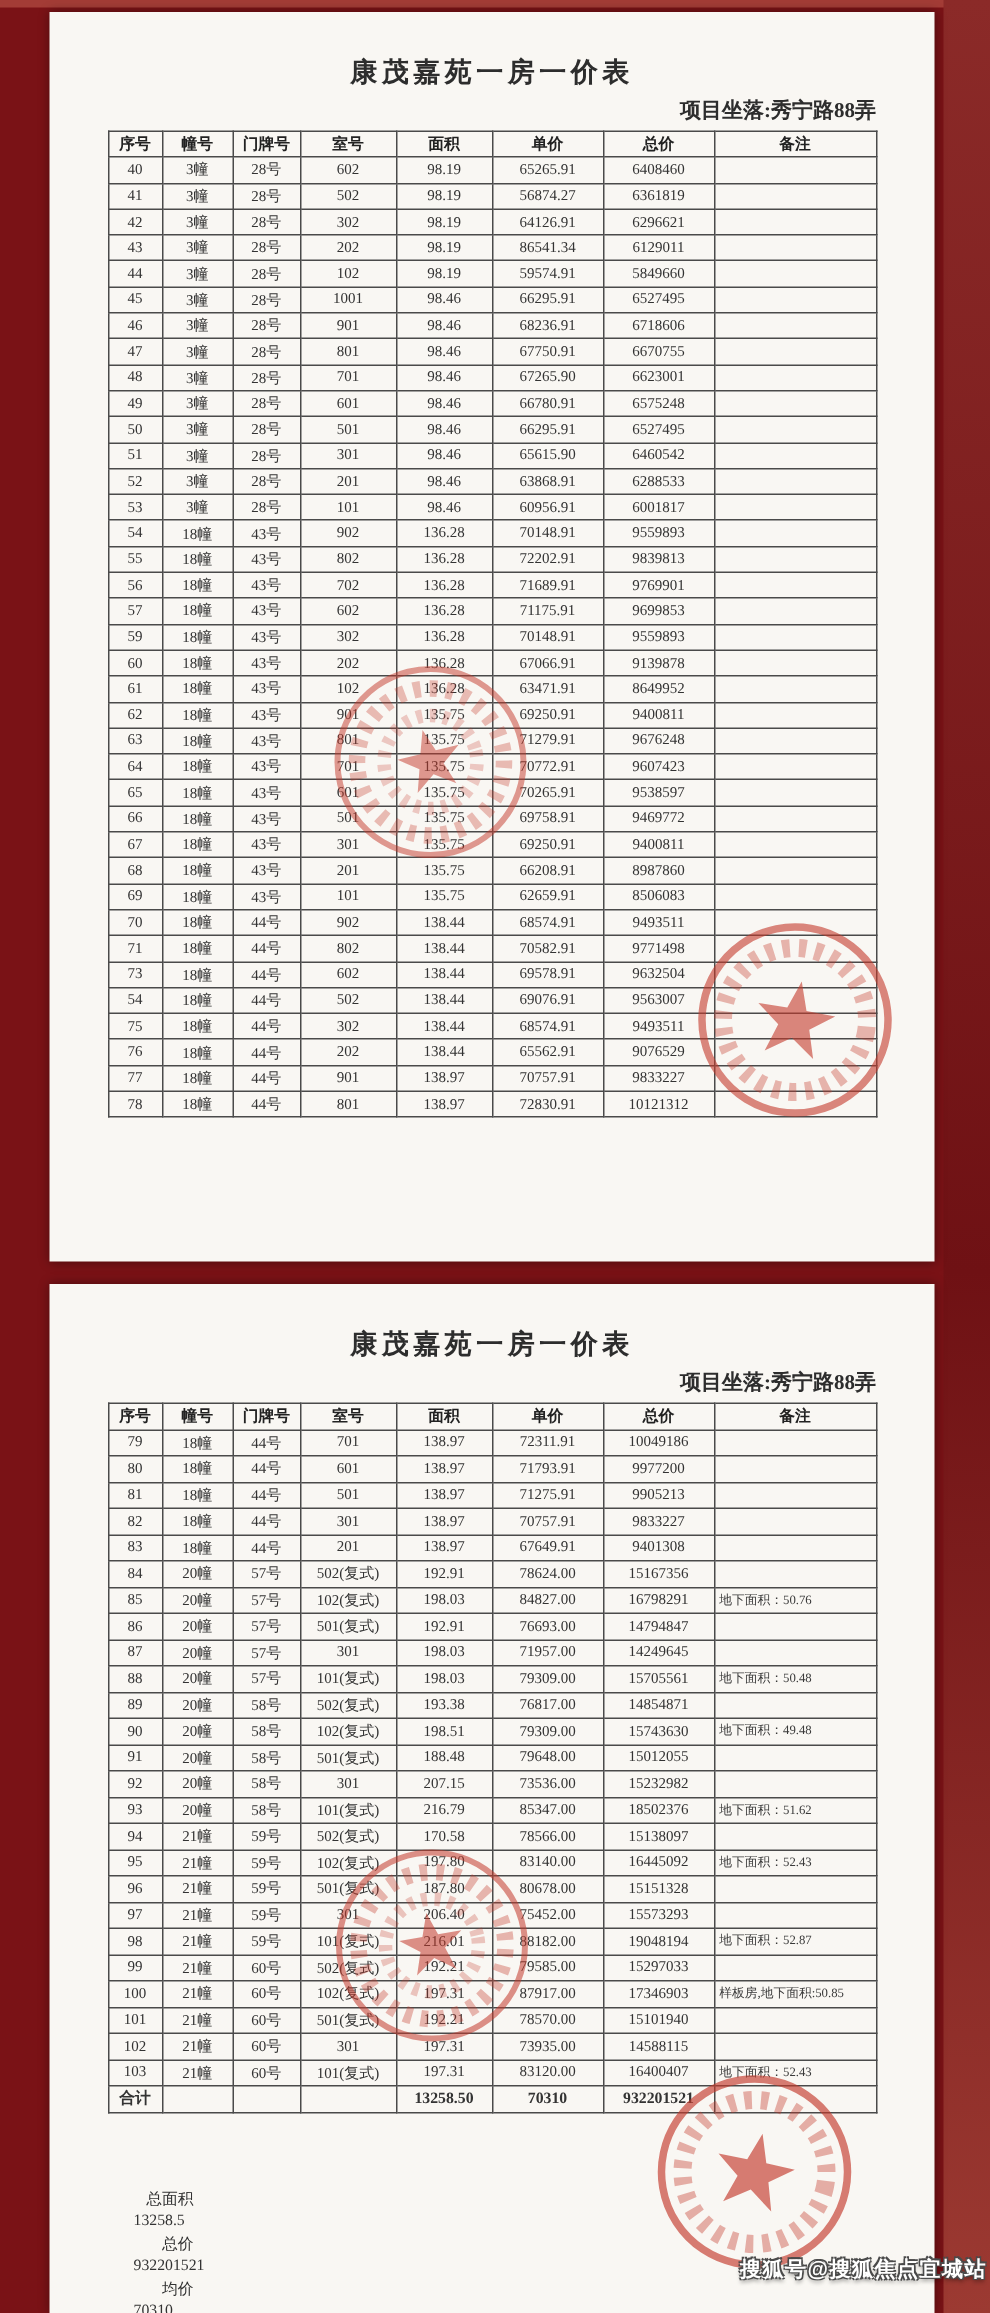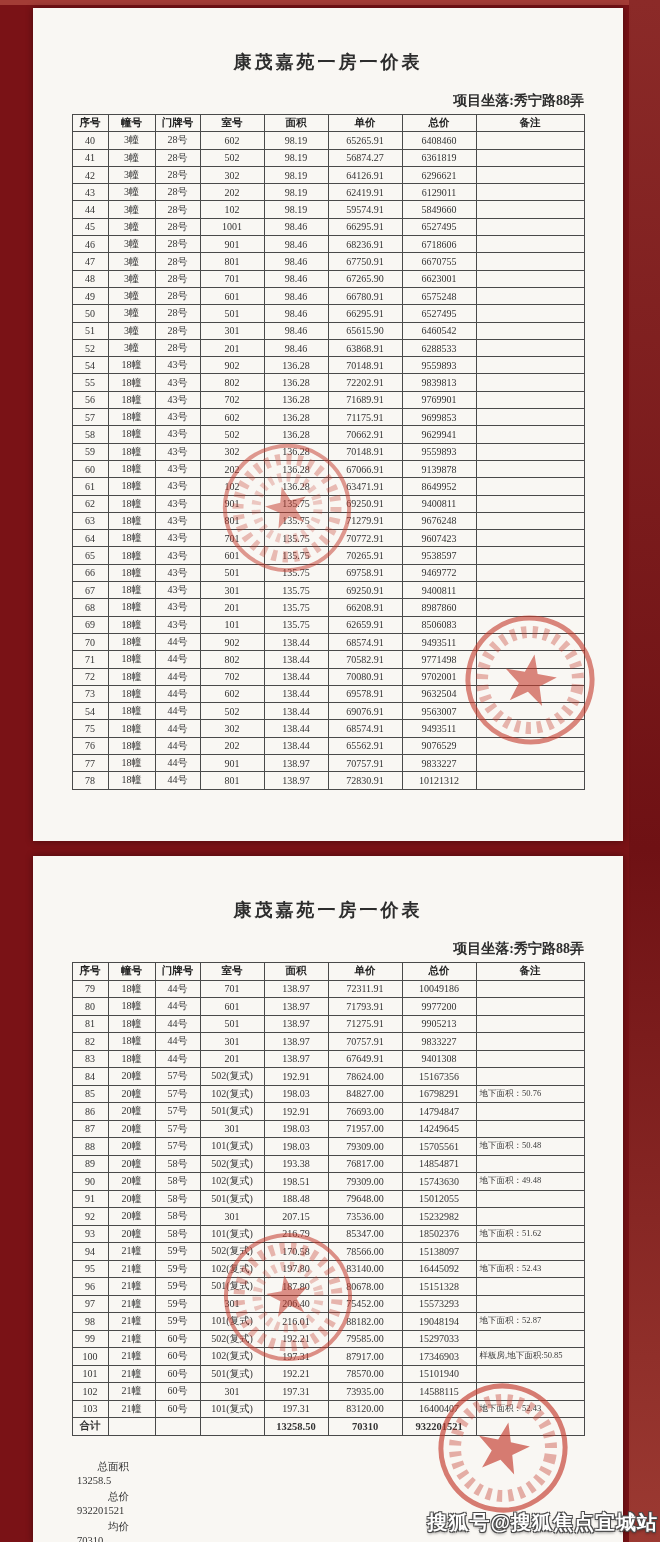--- a/index.html
+++ b/index.html
@@ -8,41 +8,41 @@
     background:#7a1216;
     font-family:"Liberation Serif","DejaVu Serif",serif;
   }
   .top-strip{position:absolute;left:0;top:0;width:660px;height:5px;background:#a33c36;}
   .right-strip{position:absolute;right:0;top:0;width:31px;height:1542px;
     background:linear-gradient(#8b2a28 0%,#6f1114 55%,#9c3a32 100%);}
   .page{position:absolute;left:33px;width:590px;background:#f9f7f3;
     box-shadow:0 0 7px rgba(0,0,0,.4);}
   #page1{top:8px;height:833px;}
   #page2{top:856px;height:686px;}
-  .title{margin:18px;text-align:center;font-size:18px;font-weight:bold;
+  .title{margin:4px;text-align:center;font-size:18px;font-weight:bold;
     letter-spacing:3px;color:#2d2d2d;padding-top:24px;}
   .location{width:512px;margin:5px auto 4px;text-align:right;
     font-size:14px;font-weight:bold;color:#2d2d2d;}
   table{width:512px;margin:0 auto;border-collapse:collapse;table-layout:fixed;
     font-size:10px;color:#333;}
   th,td{border:1px solid #4a4a4a;text-align:center;padding:0 1px;
     overflow:hidden;white-space:nowrap;}
   th{font-weight:bold;font-size:10.5px;color:#222;}
   #t1 tr{height:17.3px;}
   #t2 tr{height:17.5px;}
   td.remark{text-align:left;font-size:8.5px;padding-left:3px;color:#3a3a3a;}
   tr.total td{font-weight:bold;font-size:10.5px;}
   .summary{position:absolute;left:40px;top:604px;font-size:10.5px;color:#333;}
   .summary .srow{height:30px;line-height:14px;display:flex;flex-direction:column;}
   .summary .label{display:inline-block;width:56px;text-align:right;}
-  .summary .value{margin-left:4px;}
+  .summary .value{margin-left:16px;}
   .stamp{position:absolute;width:140px;height:140px;pointer-events:none;}
-  .watermark{position:absolute;right:2px;bottom:6px;
+  .watermark{position:absolute;right:2px;bottom:20px;
     font-family:"Liberation Sans","DejaVu Sans",sans-serif;
-    font-size:20px;font-weight:bold;letter-spacing:1px;color:#ffffff;
+    font-size:14px;font-weight:bold;letter-spacing:1px;color:#ffffff;
     text-shadow:-1px -1px 0 #4a4a4a,1px -1px 0 #4a4a4a,-1px 1px 0 #4a4a4a,
                  1px 1px 0 #4a4a4a,0 2px 3px rgba(0,0,0,.45);}
 </style>
 </head>
 <body>
 
 <div class="top-strip"></div>
 <div class="right-strip"></div>
 
 <div class="page" id="page1">
@@ -101,21 +101,21 @@
           <td>64126.91</td>
           <td>6296621</td>
           <td class="remark"></td>
         </tr>
         <tr>
           <td>43</td>
           <td>3幢</td>
           <td>28号</td>
           <td>202</td>
           <td>98.19</td>
-          <td>62419.91</td>
+          <td>86541.34</td>
           <td>6129011</td>
           <td class="remark"></td>
         </tr>
         <tr>
           <td>44</td>
           <td>3幢</td>
           <td>28号</td>
           <td>102</td>
           <td>98.19</td>
           <td>59574.91</td>
@@ -196,20 +196,30 @@
           <td>52</td>
           <td>3幢</td>
           <td>28号</td>
           <td>201</td>
           <td>98.46</td>
           <td>63868.91</td>
           <td>6288533</td>
           <td class="remark"></td>
         </tr>
         <tr>
+          <td>53</td>
+          <td>3幢</td>
+          <td>28号</td>
+          <td>101</td>
+          <td>98.46</td>
+          <td>60956.91</td>
+          <td>6001817</td>
+          <td class="remark"></td>
+        </tr>
+        <tr>
           <td>54</td>
           <td>18幢</td>
           <td>43号</td>
           <td>902</td>
           <td>136.28</td>
           <td>70148.91</td>
           <td>9559893</td>
           <td class="remark"></td>
         </tr>
         <tr>
@@ -236,30 +246,20 @@
           <td>57</td>
           <td>18幢</td>
           <td>43号</td>
           <td>602</td>
           <td>136.28</td>
           <td>71175.91</td>
           <td>9699853</td>
           <td class="remark"></td>
         </tr>
         <tr>
-          <td>58</td>
-          <td>18幢</td>
-          <td>43号</td>
-          <td>502</td>
-          <td>136.28</td>
-          <td>70662.91</td>
-          <td>9629941</td>
-          <td class="remark"></td>
-        </tr>
-        <tr>
           <td>59</td>
           <td>18幢</td>
           <td>43号</td>
           <td>302</td>
           <td>136.28</td>
           <td>70148.91</td>
           <td>9559893</td>
           <td class="remark"></td>
         </tr>
         <tr>
@@ -373,30 +373,20 @@
           <td class="remark"></td>
         </tr>
         <tr>
           <td>71</td>
           <td>18幢</td>
           <td>44号</td>
           <td>802</td>
           <td>138.44</td>
           <td>70582.91</td>
           <td>9771498</td>
-          <td class="remark"></td>
-        </tr>
-        <tr>
-          <td>72</td>
-          <td>18幢</td>
-          <td>44号</td>
-          <td>702</td>
-          <td>138.44</td>
-          <td>70080.91</td>
-          <td>9702001</td>
           <td class="remark"></td>
         </tr>
         <tr>
           <td>73</td>
           <td>18幢</td>
           <td>44号</td>
           <td>602</td>
           <td>138.44</td>
           <td>69578.91</td>
           <td>9632504</td>

